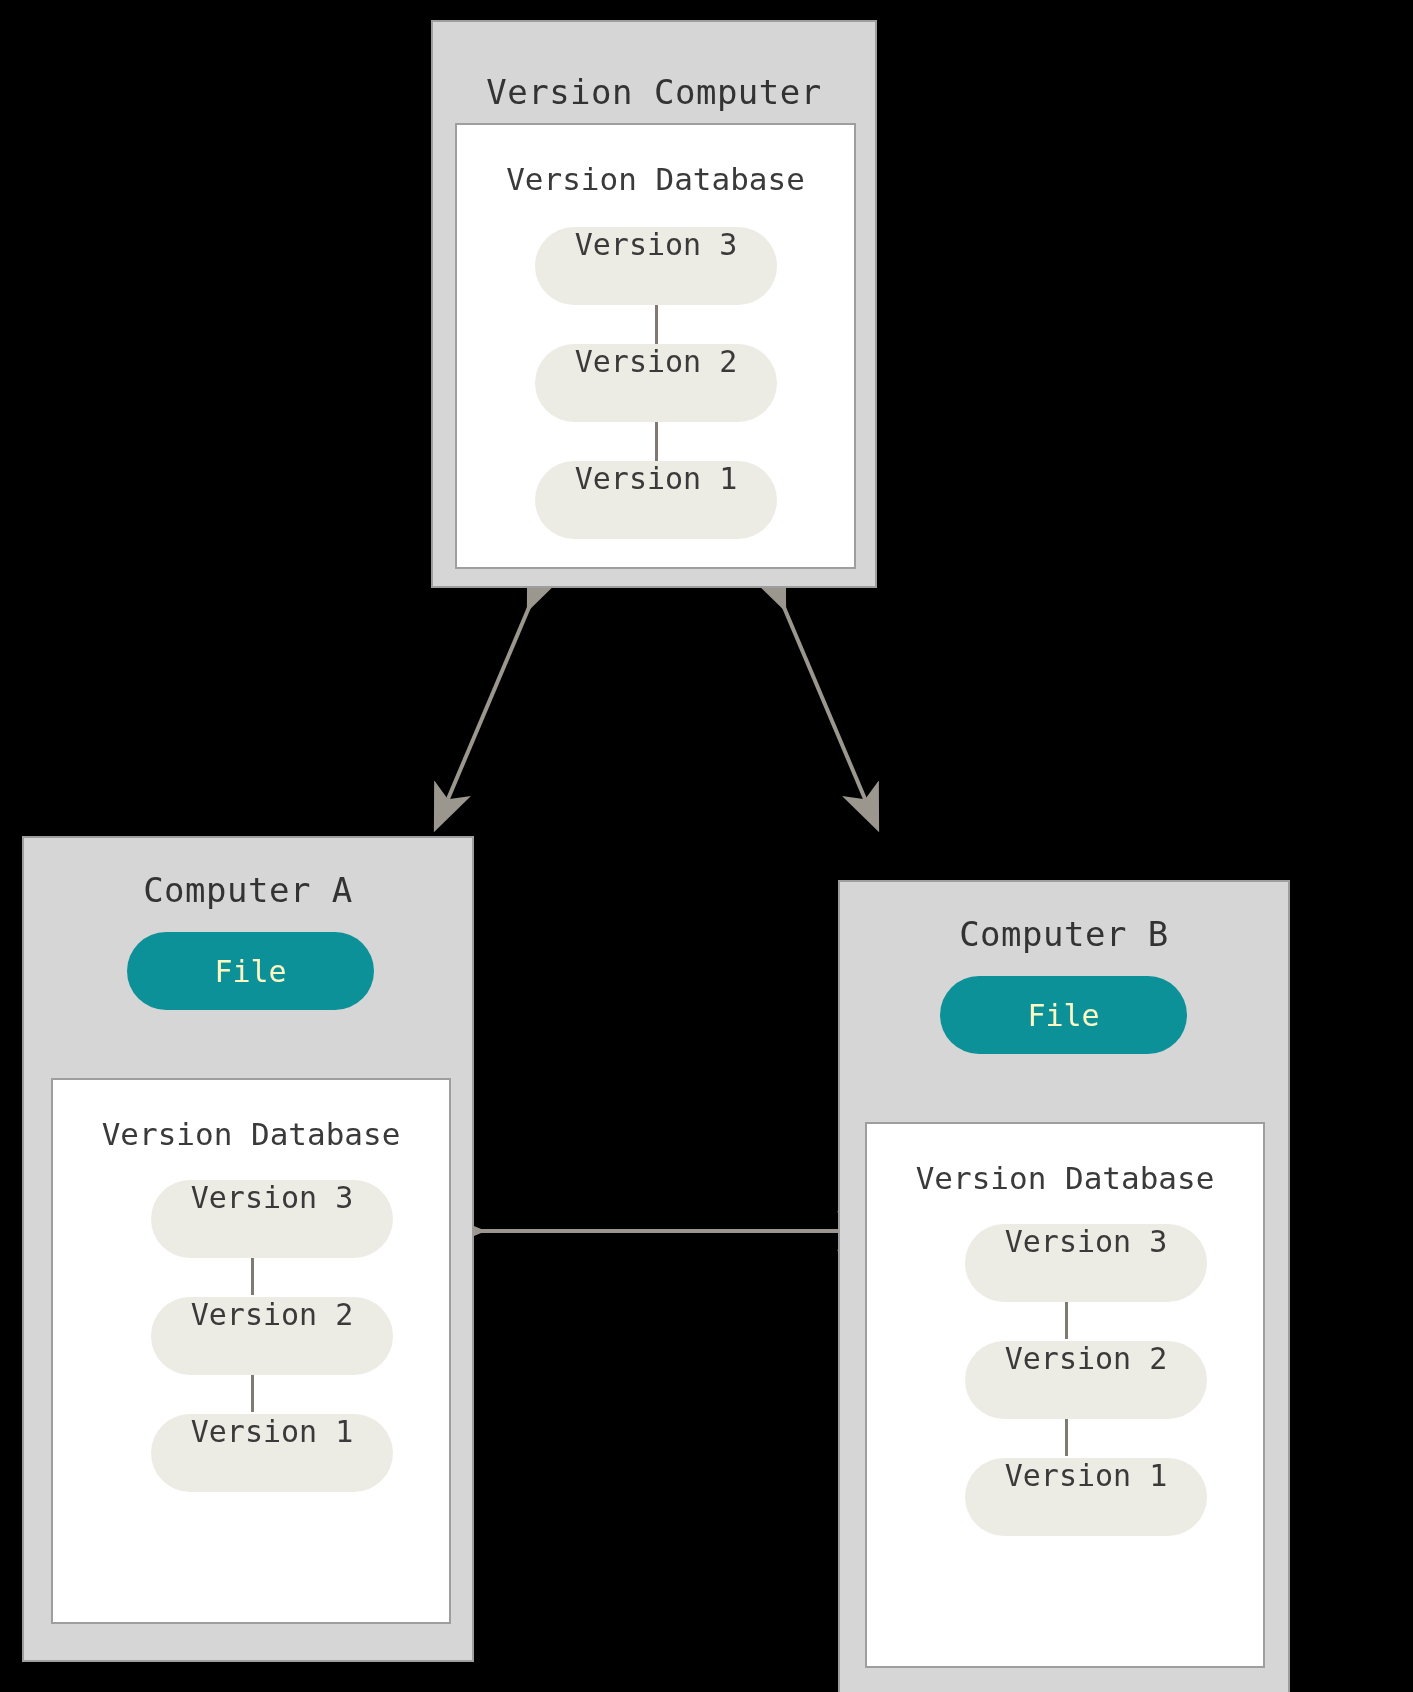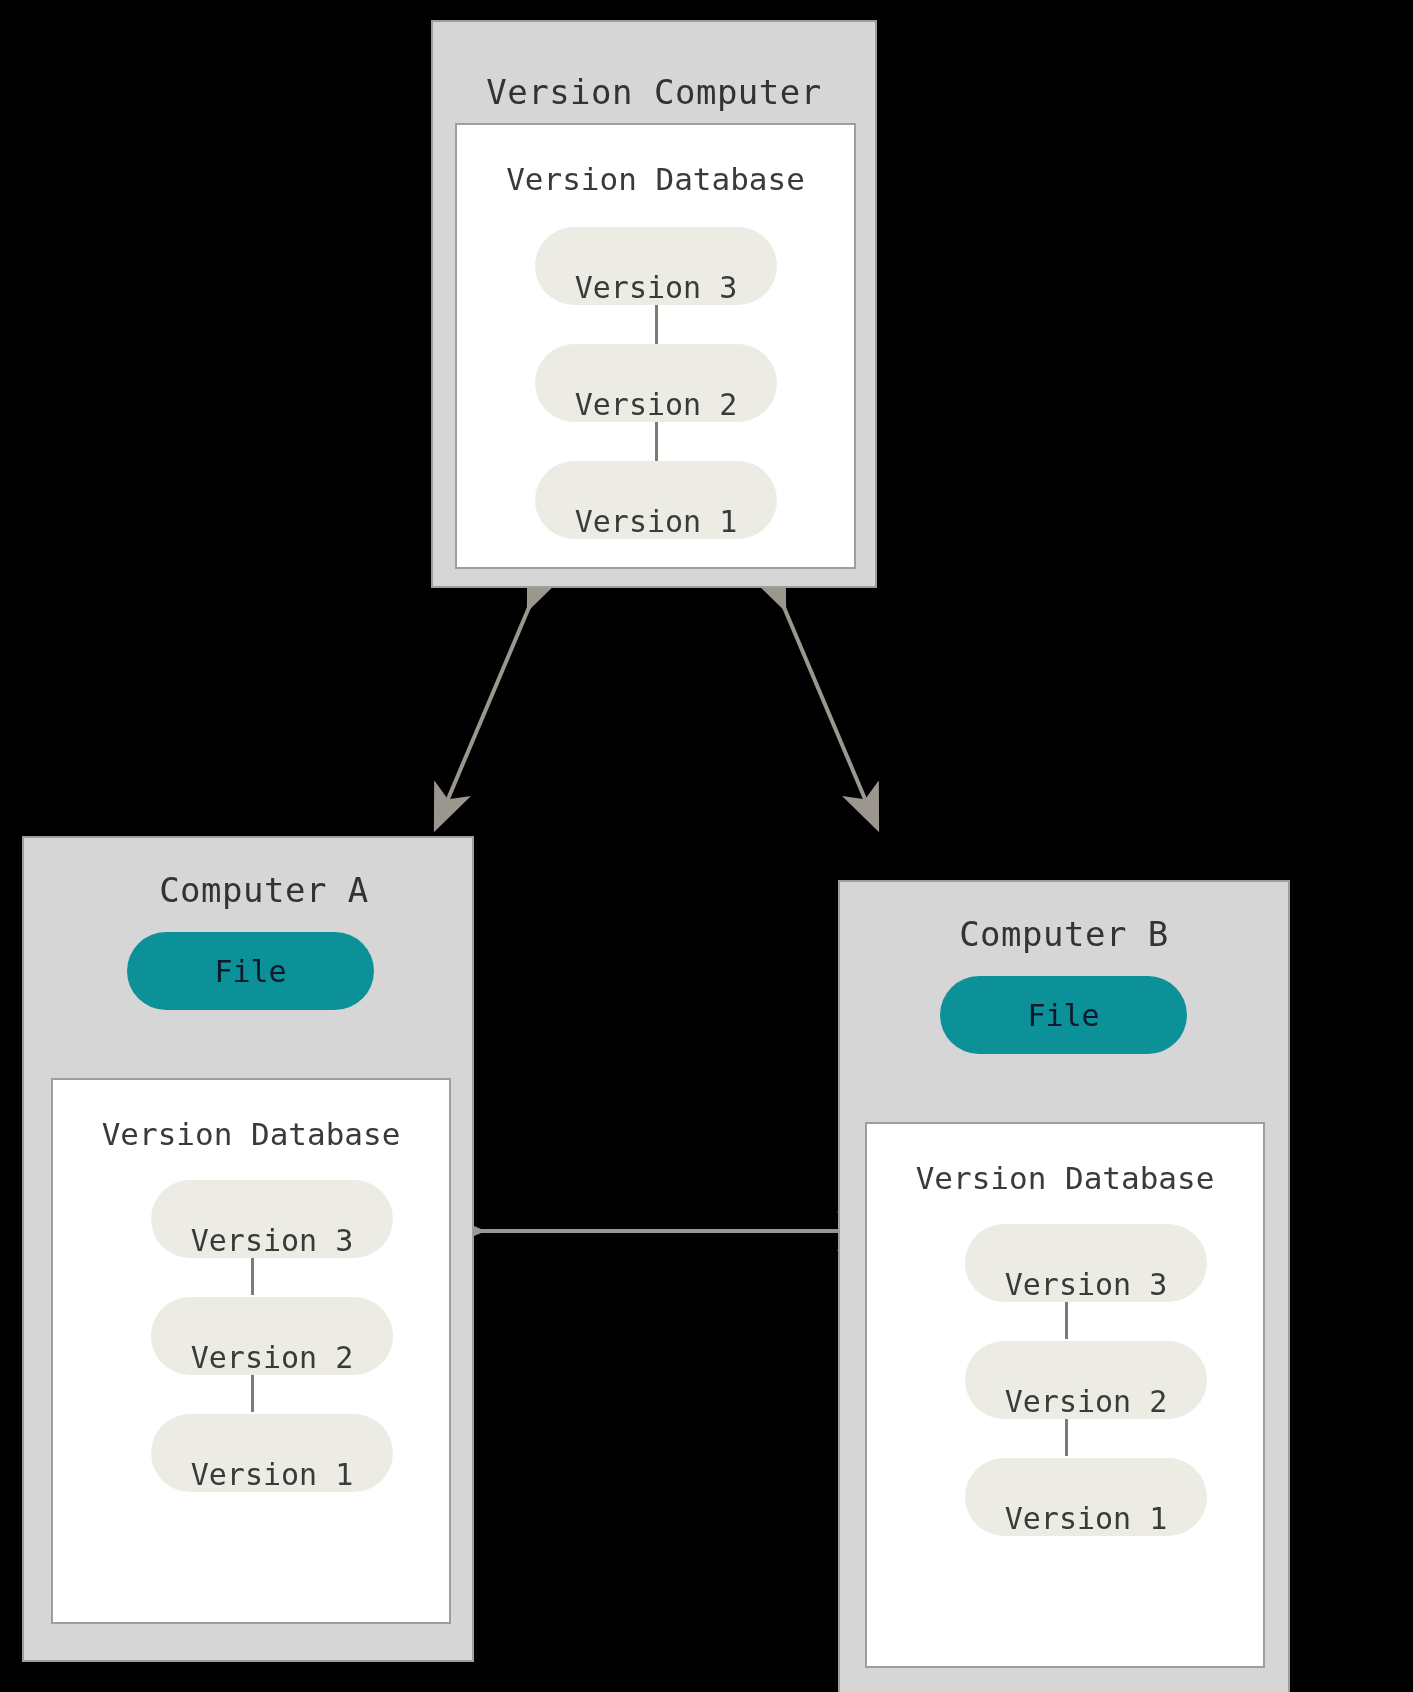--- a/index.html
+++ b/index.html
@@ -55,31 +55,31 @@
     color: #3A3A3A;
     font-size: 31px;
     white-space: nowrap;
   }
   .version-pill {
     position: absolute;
     background: #ECECE4;
     border-radius: 999px;
     color: #3A3A3A;
     display: flex;
-    align-items: flex-end;
+    align-items: flex-start;
     justify-content: center;
     font-size: 30px;
     white-space: nowrap;
     box-sizing: border-box;
   }
   .file-pill {
     position: absolute;
     background: #0C9199;
     border-radius: 999px;
-    color: #0f172a;
+    color: #fef9c3;
     display: flex;
     align-items: center;
     justify-content: center;
     font-size: 30px;
     white-space: nowrap;
     box-sizing: border-box;
   }
   .link-line {
     position: absolute;
     background: #7F7A72;
@@ -145,21 +145,21 @@
       <div class="version-pill" style="left:78px; top:219px; width:242px; height:78px;">
         <span>Version 2</span>
       </div>
       <div class="version-pill" style="left:78px; top:336px; width:242px; height:78px;">
         <span>Version 1</span>
       </div>
     </div>
   </div>
 
   <div class="machine-box" style="left:22px; top:836px; width:452px; height:826px;">
-    <div class="machine-title" style="top:32px;padding-left:16px;">Computer A</div>
+    <div class="machine-title" style="top:32px;">Computer A</div>
 
     <div class="file-pill" style="left:103px; top:94px; width:247px; height:78px;">
       <span>File</span>
     </div>
 
     <div class="vdb-panel" style="left:27px; top:240px; width:400px; height:546px;">
       <div class="vdb-title" style="top:36px;">Version Database</div>
 
       <div class="link-line" style="left:198px; top:177px; height:38px;"></div>
       <div class="link-line" style="left:198px; top:294px; height:38px;"></div>

